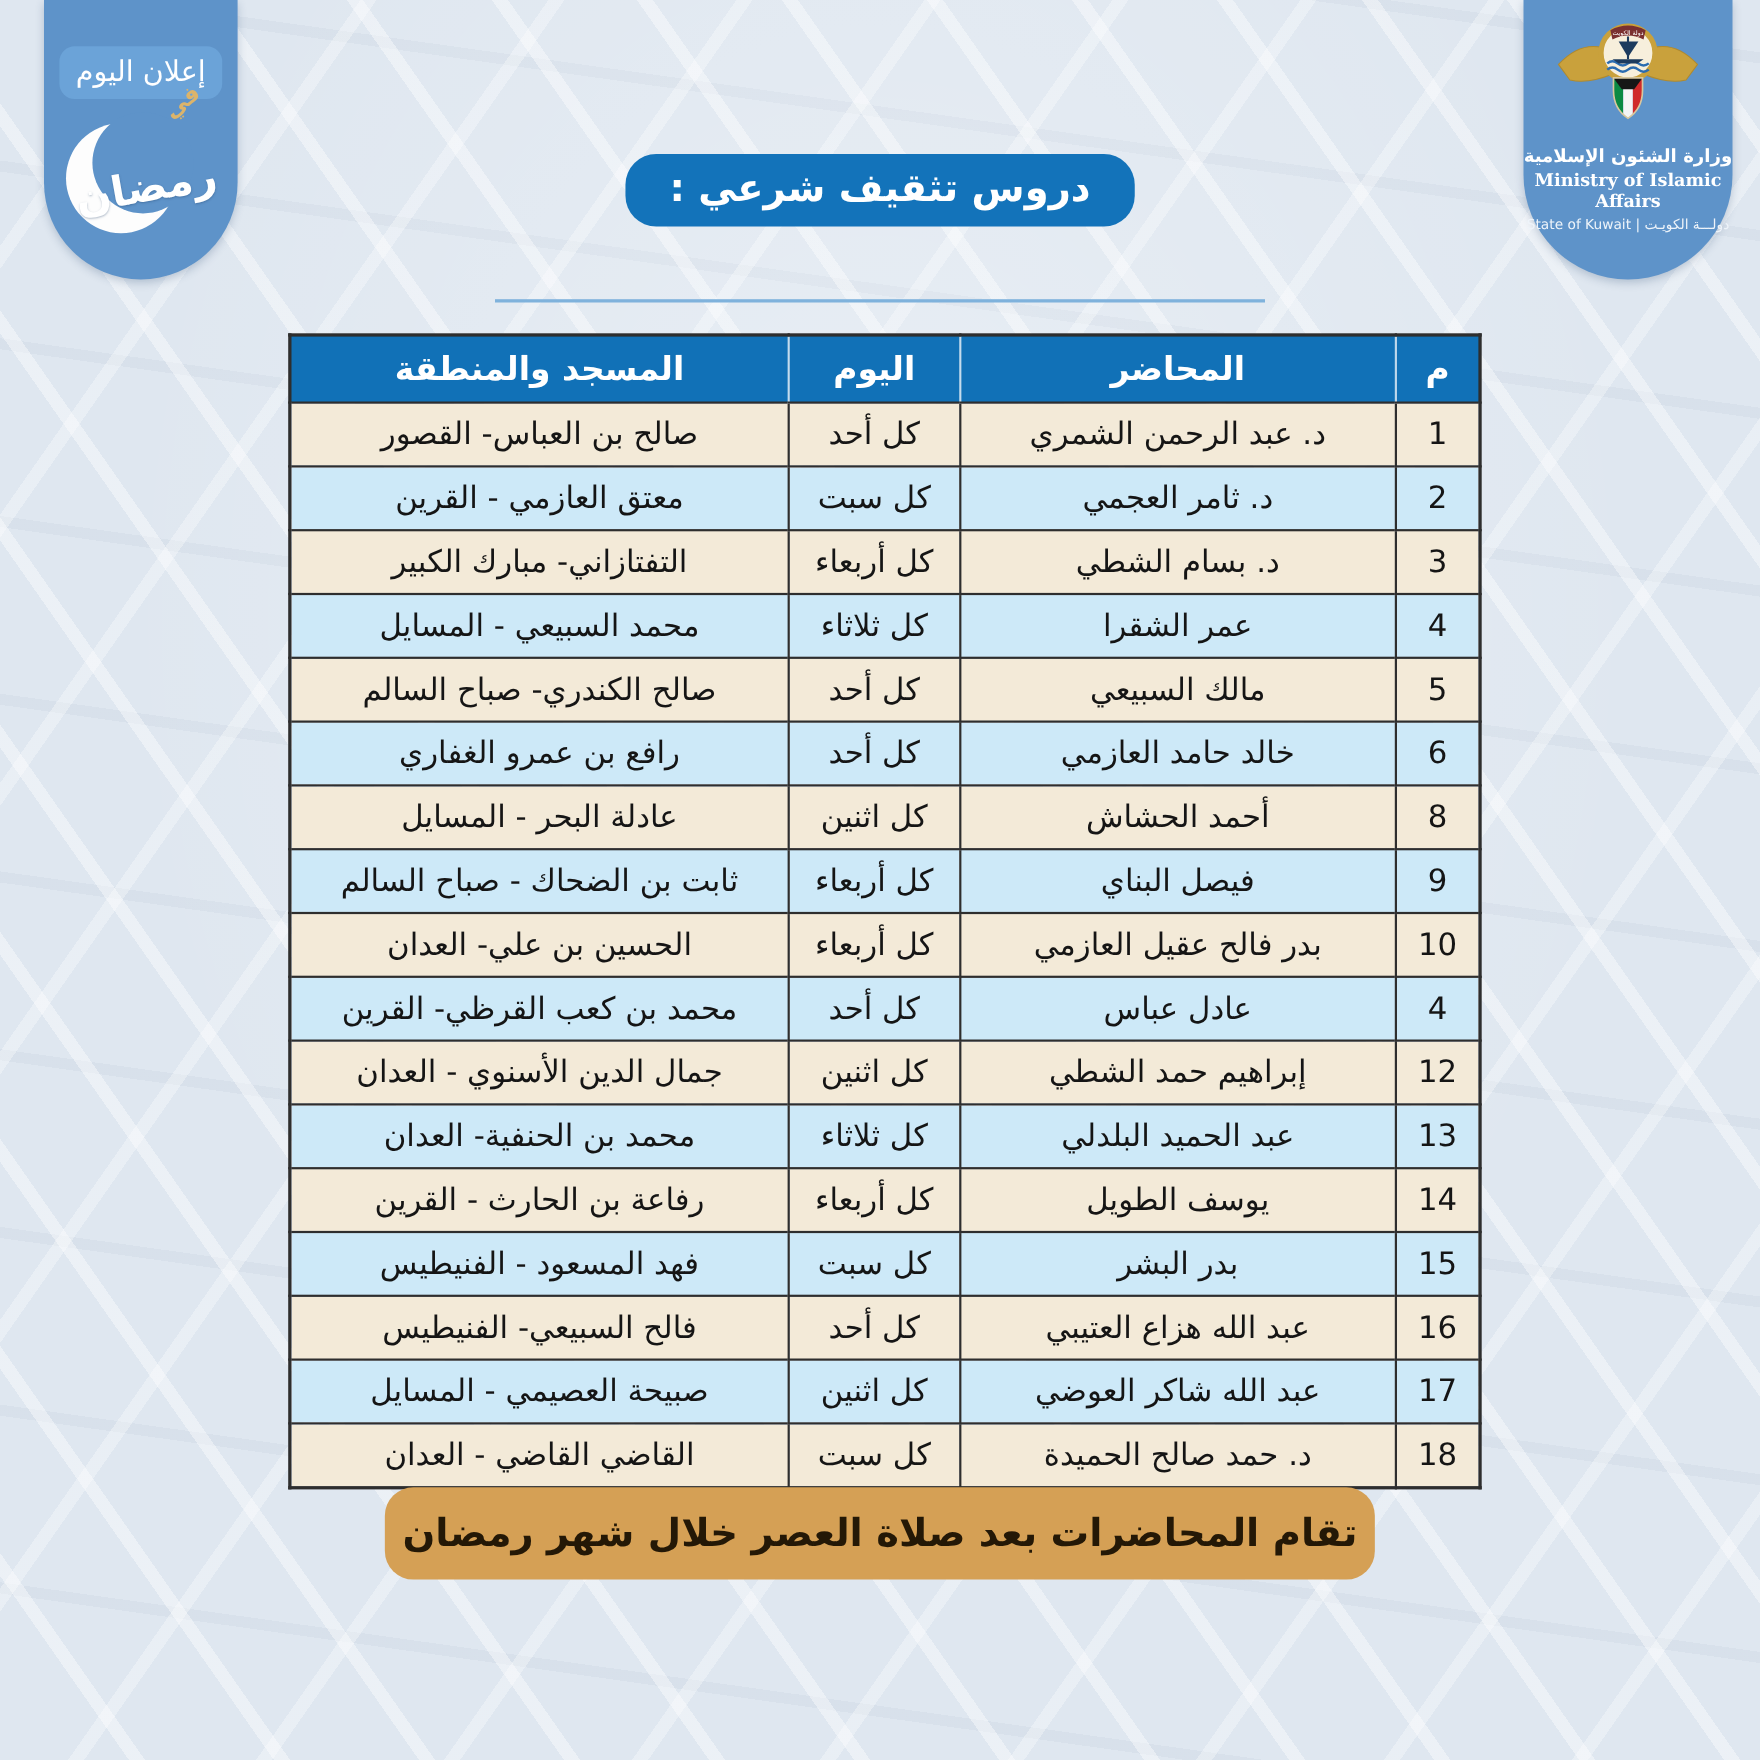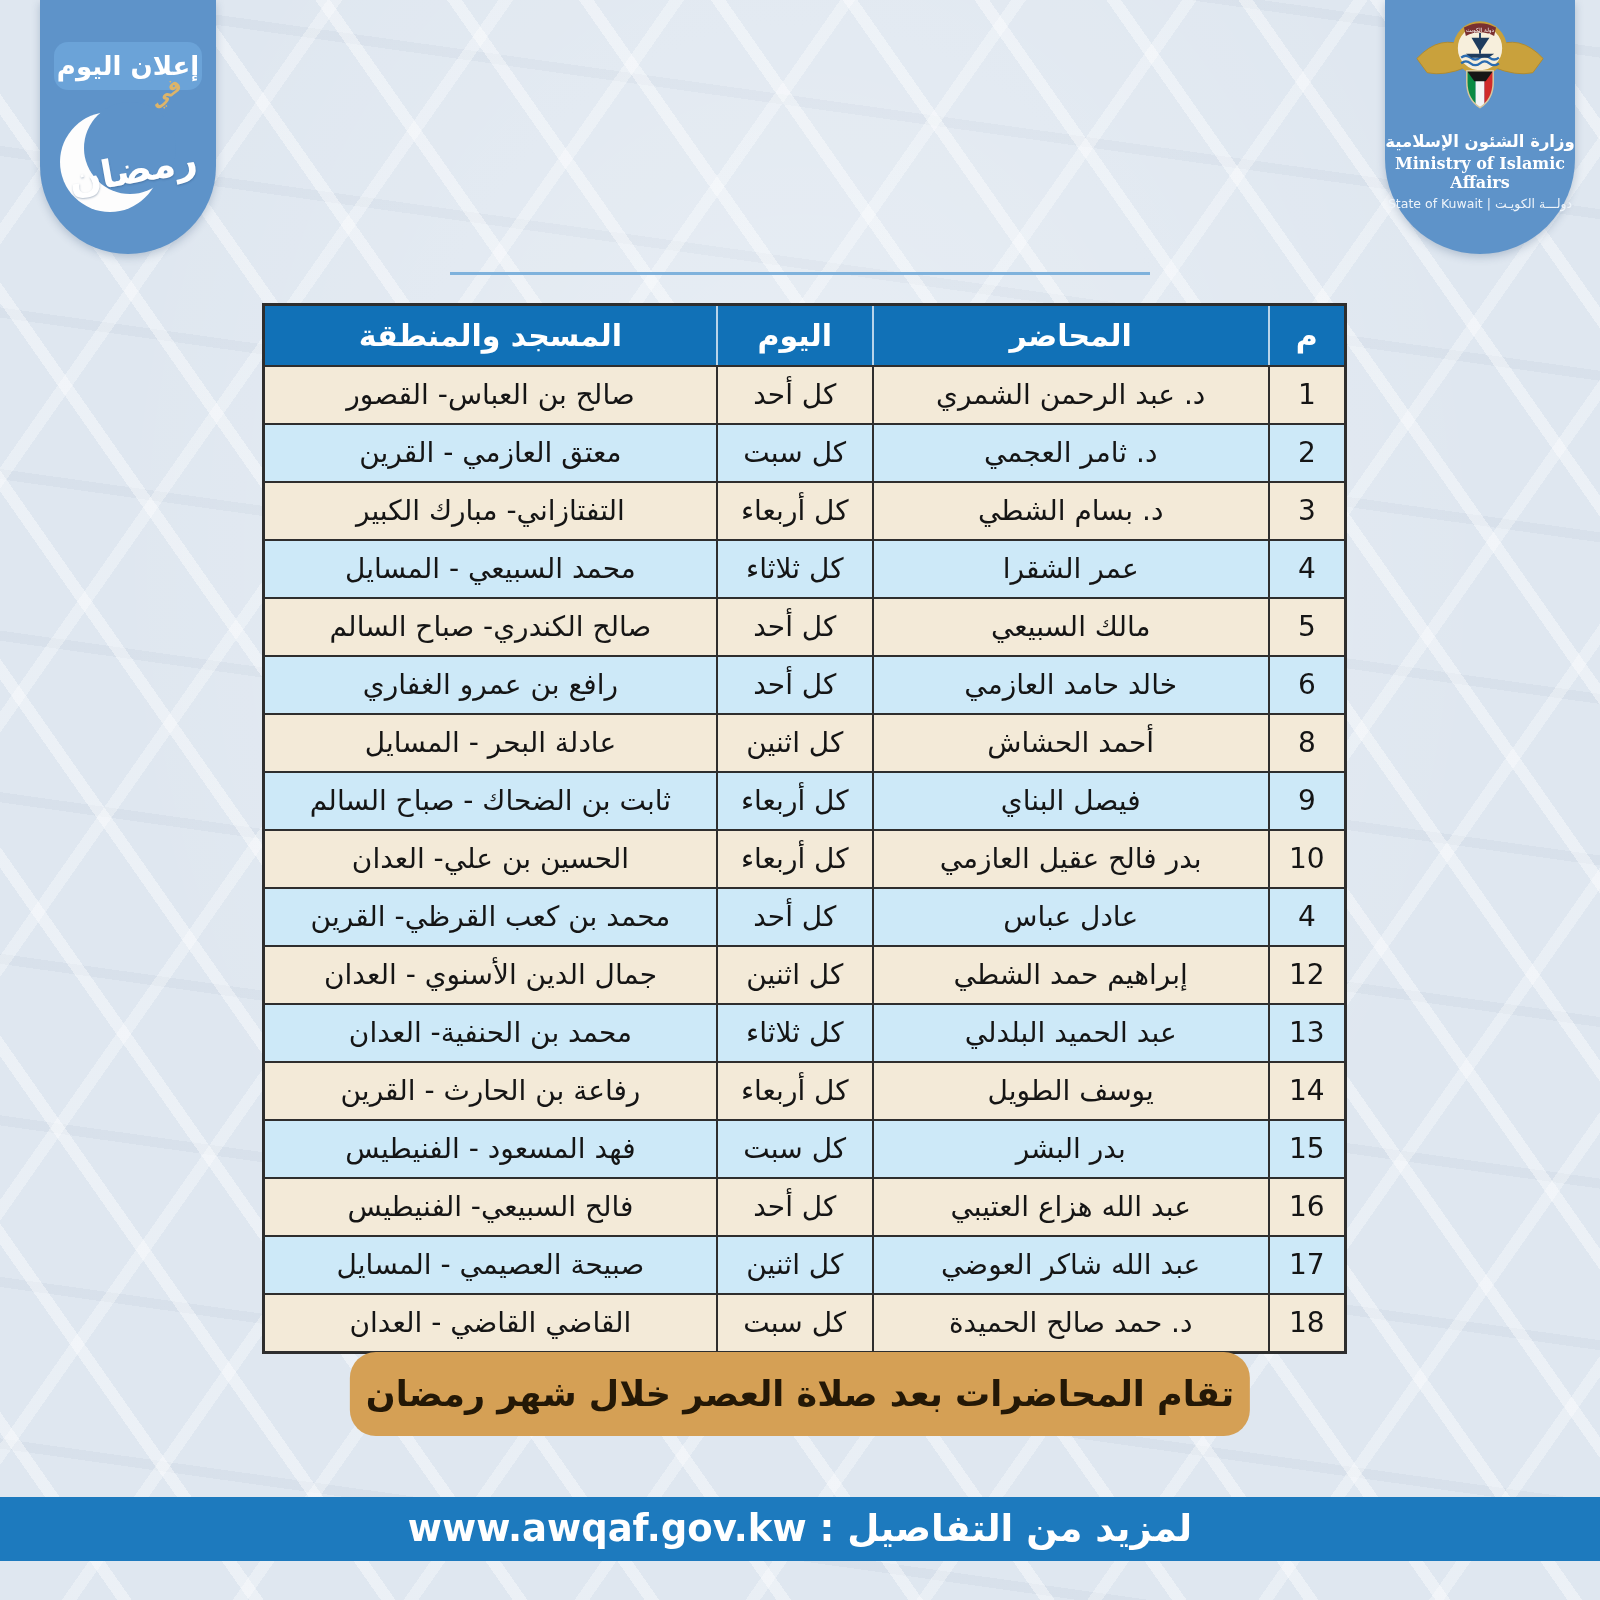--- a/index.html
+++ b/index.html
@@ -10,21 +10,21 @@
       radial-gradient(ellipse at 50% 35%, rgba(255,255,255,0.30), rgba(255,255,255,0) 62%),
       repeating-linear-gradient(55deg, rgba(255,255,255,0) 0 96px, rgba(255,255,255,0.40) 96px 108px),
       repeating-linear-gradient(-55deg, rgba(255,255,255,0) 0 128px, rgba(255,255,255,0.32) 128px 140px),
       repeating-linear-gradient(8deg, rgba(184,196,212,0) 0 150px, rgba(184,196,212,0.18) 150px 160px);
   }
 
   
   .badge-left{position:absolute;left:40px;top:0;width:176px;height:254px;
     background:#5e93c9;border-radius:0 0 88px 88px;box-shadow:0 3px 8px rgba(40,70,110,.25);}
   .badge-left-label{position:absolute;left:14px;top:42px;width:148px;height:48px;
-    background:#6ba3d8;border-radius:14px;color:#fff;font-size:26px;font-weight:bold;
+    background:#6ba3d8;border-radius:14px;color:#fff;font-size:26px;font-weight:normal;
     line-height:48px;text-align:center;direction:rtl;}
   .rmd-top{position:absolute;right:26px;top:100px;color:#dcb express;color:#dcb46a;font-size:21px;font-weight:bold;
     transform:rotate(-38deg);transform-origin:center;direction:rtl;}
   .crescent{position:absolute;left:20px;top:112px;width:100px;height:100px;border-radius:50%;background:#fdfdfd;}
   .crescent::after{content:"";position:absolute;left:24px;top:-10px;width:92px;height:92px;border-radius:50%;background:#5e93c9;}
   .rmd-main{position:absolute;right:18px;top:148px;color:#fff;font-size:38px;font-weight:bold;
     transform:rotate(-10deg);direction:rtl;text-shadow:0 1px 2px rgba(30,60,100,.35);}
 
   
   .badge-right{position:absolute;left:1385px;top:0;width:190px;height:254px;
@@ -96,20 +96,21 @@
         <rect x="74.7" y="58" width="9.3" height="40" fill="#d02a2a"></rect>
         <path d="M56 58 h28 l-8 11 h-12 Z" fill="#161616"></path>
       </g>
       <path d="M56 58 h28 v12 q0 18 -14 27 q-14 -9 -14 -27 Z" fill="none" stroke="#d8c79e" stroke-width="1.6"></path>
     </svg>
     <div class="ministry-ar">وزارة الشئون الإسلامية</div>
     <div class="ministry-en">Ministry of Islamic Affairs</div>
     <div class="ministry-state">دولـــة الكويـت | State of Kuwait</div>
   </div>
 
+  <div class="title-box">دروس تثقيف شرعي :</div>
   <div class="subtitle-underline"></div>
 
   <table class="lectures-table">
     <colgroup>
       <col style="width:7.1%">
       <col style="width:36.6%">
       <col style="width:14.4%">
       <col style="width:41.9%">
     </colgroup>
     <thead>
@@ -220,15 +221,14 @@
         <tr class="row-cream">
           <td>18</td>
           <td>د. حمد صالح الحميدة</td>
           <td>كل سبت</td>
           <td>القاضي القاضي - العدان</td>
         </tr>
       </tbody>
   </table>
 
   <div class="note-box">تقام المحاضرات بعد صلاة العصر خلال شهر رمضان</div>
-  <div class="footer-band">لمزيد من التفاصيل : www.awqaf.gov.kw</div>
 
 </div>
 
 </body></html>

